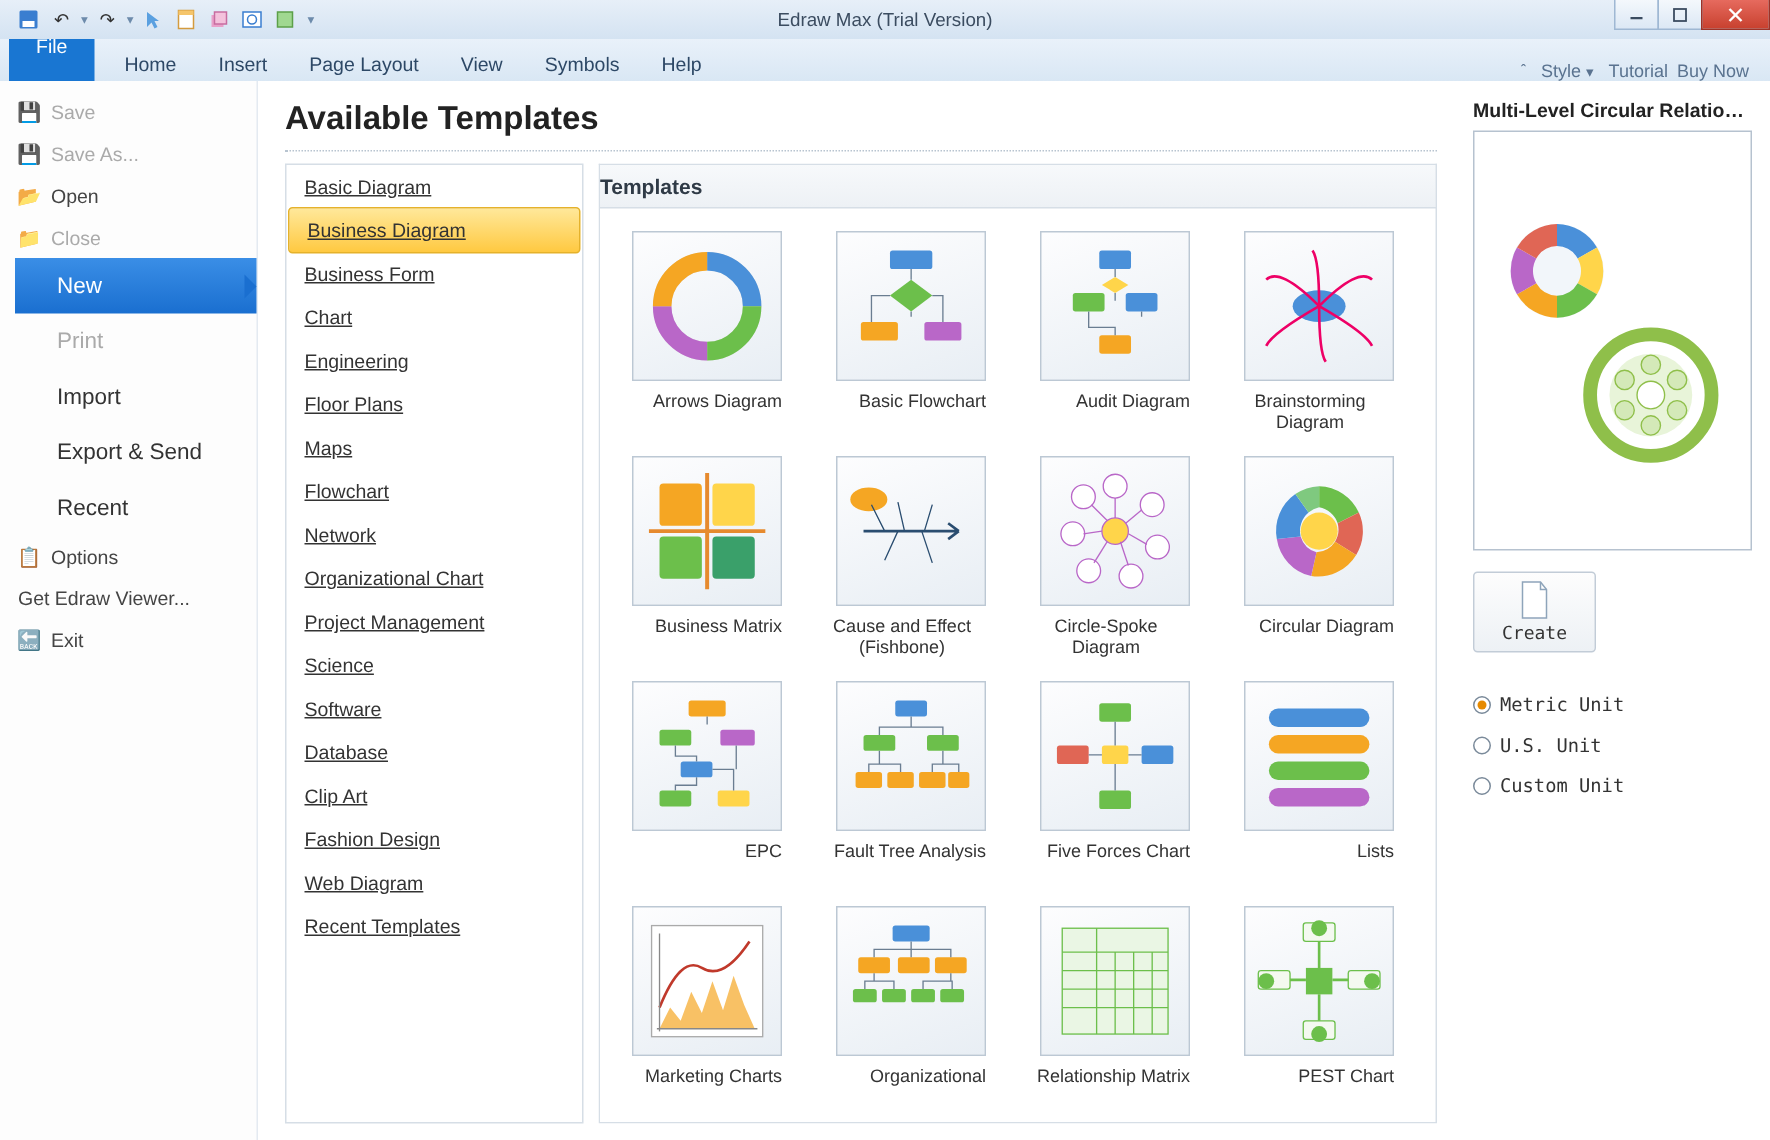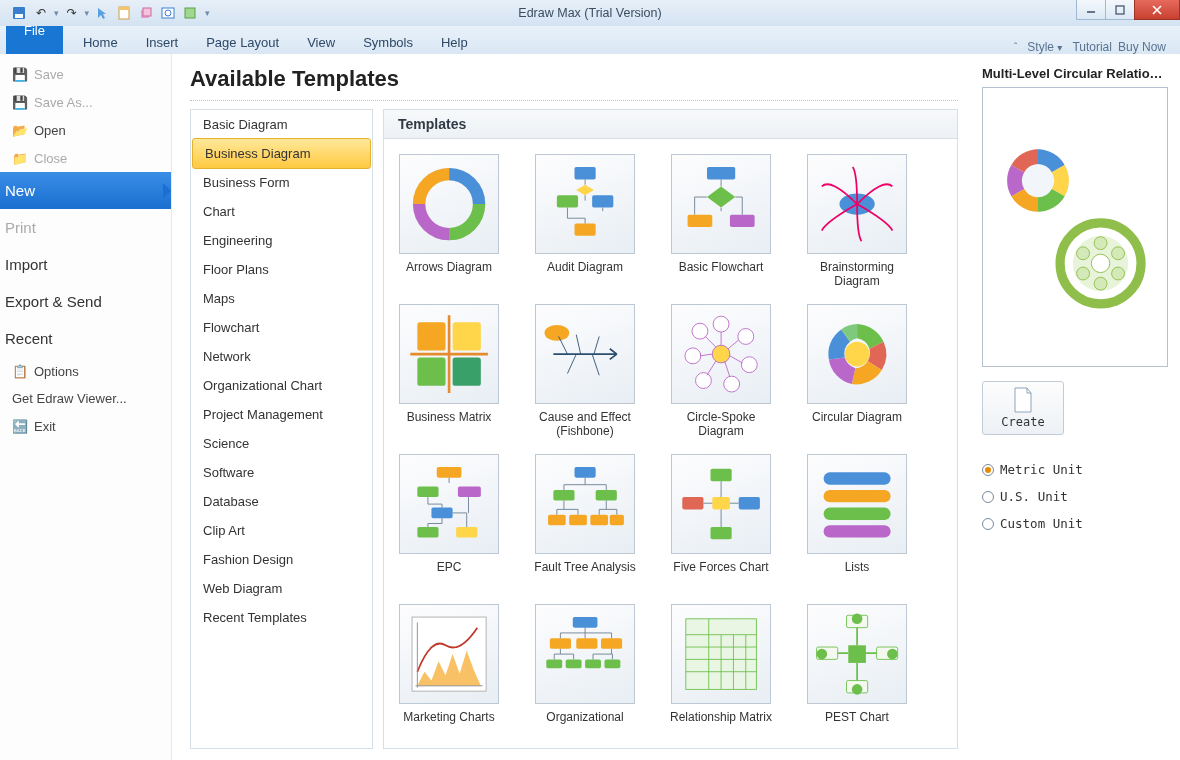--- a/index.html
+++ b/index.html
@@ -22,43 +22,43 @@
 .ribbon-right span { cursor: pointer; }
 .chevron, .style-chevron { color:#5a7390; font-size:10px; padding-right:4px; }
 
 
 .backstage { display: flex; height: 706px; background: #fff; }
 
 
 .bs-sidebar { width: 172px; background: #fdfdfd; border-right: 1px solid #e4eaf1; padding-top: 6px; }
 .bs-item { display: flex; align-items: center; gap: 6px; padding: 6px 12px; font-size: 13px; color: #444; cursor: pointer; }
 .bs-item.disabled { color: #aaa; }
-.bs-item-main { font-size: 15px; padding: 10px 5px; font-weight: 400; color:#333; }
+.bs-item-main { font-size: 15px; padding: 10px 28px; font-weight: 400; color:#333;margin-left:10px; }
 .bs-item.active { background: linear-gradient(#3a8ee6,#1a6fd0); color: #fff; position: relative; }
 .bs-item.active::after { content:""; position:absolute; right:-8px; top:50%; margin-top:-8px; border:8px solid transparent; border-left-color:#1a6fd0; }
 .bs-icon { width:16px; height:16px; display:flex; align-items:center; justify-content:center; }
 
 
 .bs-main { flex: 1; padding: 12px 14px 0 18px; overflow: hidden; display:flex; flex-direction:column; }
 .page-title { font-size: 22px; font-weight: 600; color: #222; margin-bottom: 8px; }
 .divider-dotted { border-top: 1px dotted #b8c4d0; margin-bottom: 8px; }
 
 .main-columns { display:flex; height: 640px; }
 
 
-.cat-list { width: 183px; border:1px solid #d6dee6; background:#fff; overflow:auto; }
+.cat-list { width: 199px; border:1px solid #d6dee6; background:#fff; overflow:auto;text-decoration:underline; }
 .cat-item { padding: 7px 12px; font-size: 13px; color:#333; cursor:pointer; border-bottom: none; }
 .cat-item.selected { background: linear-gradient(#ffe89a,#ffc941); border:1px solid #e5b22b; border-radius:3px; margin: -1px 1px; }
 
 
 .tpl-area { flex:1; margin-left: 10px; display:flex; flex-direction:column; overflow:hidden; }
-.tpl-header { background: linear-gradient(#f7f9fb,#edf1f5); border:1px solid #d6dee6; border-bottom:none; padding:6px 14px; font-size:14px; font-weight:600; color:#2f3a46; }
+.tpl-header { background: linear-gradient(#f7f9fb,#edf1f5); border:1px solid #d6dee6; border-bottom:none; padding:6px 0; font-size:14px; font-weight:600; color:#2f3a46; }
 .tpl-scroll { flex:1; overflow-y: scroll; border:1px solid #d6dee6; padding: 10px 4px; }
 .tpl-grid { display:flex; flex-wrap: wrap; gap: 6px 14px; }
-.tpl-card { width: 122px; display:flex; flex-direction:column; align-items:center; padding:4px; cursor:pointer; border:1px solid transparent; border-radius:2px; }
+.tpl-card { width: 122px; display:flex; flex-direction:column; align-items:flex-end; padding:4px; cursor:pointer; border:1px solid transparent; border-radius:2px; }
 .tpl-thumb { width: 100px; height: 100px; border:1px solid #bcc8d4; background: linear-gradient(160deg,#fdfdfe,#e8eef4); display:flex; align-items:center; justify-content:center; overflow:hidden; }
 .tpl-thumb svg { width:90%; height:90%; }
 .tpl-label { margin-top: 6px; font-size: 12px; text-align:center; color:#333; height: 28px; line-height: 14px; }
 
 
 .tpl-scroll::-webkit-scrollbar { width: 16px; }
 .tpl-scroll::-webkit-scrollbar-track { background:#eef2f6; border-left:1px solid #d6dee6; }
 .tpl-scroll::-webkit-scrollbar-thumb { background:#c4cfdb; border:3px solid #eef2f6; border-radius:8px; }
 
 
@@ -243,41 +243,41 @@
                     <path d="M84 50 A34 34 0 0 1 50 84" stroke="#6cbf4b" stroke-width="14" fill="none"></path>
                     <path d="M50 84 A34 34 0 0 1 16 50" stroke="#b967c8" stroke-width="14" fill="none"></path>
                     <path d="M16 50 A34 34 0 0 1 50 16" stroke="#f5a623" stroke-width="14" fill="none"></path>
                   </svg>
                 </div>
                 <div class="tpl-label">Arrows Diagram</div>
               </div>
               <div class="tpl-card">
                 <div class="tpl-thumb">
                   <svg viewBox="0 0 100 100">
+                    <rect x="34" y="8" width="32" height="14" class="sv-b" rx="2"></rect>
+                    <polygon points="50,30 66,42 50,54 34,42" class="sv-g"></polygon>
+                    <rect x="12" y="62" width="28" height="14" class="sv-o" rx="2"></rect>
+                    <rect x="60" y="62" width="28" height="14" class="sv-p" rx="2"></rect>
+                    <path d="M50 22 V30 M50 54 V58 M34 42 H20 V62 M66 42 H74 V62" stroke="#6a7d91" fill="none"></path>
+                  </svg>
+                </div>
+                <div class="tpl-label">Basic Flowchart</div>
+              </div>
+              <div class="tpl-card">
+                <div class="tpl-thumb">
+                  <svg viewBox="0 0 100 100">
                     <rect x="38" y="8" width="24" height="14" class="sv-b" rx="2"></rect>
                     <rect x="18" y="40" width="24" height="14" class="sv-g" rx="2"></rect>
                     <rect x="58" y="40" width="24" height="14" class="sv-b" rx="2"></rect>
                     <rect x="38" y="72" width="24" height="14" class="sv-o" rx="2"></rect>
                     <polygon points="50,28 60,34 50,40 40,34" class="sv-y"></polygon>
                     <path d="M50 22 V28 M50 40 V46 M30 54 V66 H50 V72 M70 54 V58" stroke="#6a7d91" fill="none"></path>
                   </svg>
                 </div>
                 <div class="tpl-label">Audit Diagram</div>
-              </div>
-              <div class="tpl-card">
-                <div class="tpl-thumb">
-                  <svg viewBox="0 0 100 100">
-                    <rect x="34" y="8" width="32" height="14" class="sv-b" rx="2"></rect>
-                    <polygon points="50,30 66,42 50,54 34,42" class="sv-g"></polygon>
-                    <rect x="12" y="62" width="28" height="14" class="sv-o" rx="2"></rect>
-                    <rect x="60" y="62" width="28" height="14" class="sv-p" rx="2"></rect>
-                    <path d="M50 22 V30 M50 54 V58 M34 42 H20 V62 M66 42 H74 V62" stroke="#6a7d91" fill="none"></path>
-                  </svg>
-                </div>
-                <div class="tpl-label">Basic Flowchart</div>
               </div>
               <div class="tpl-card">
                 <div class="tpl-thumb">
                   <svg viewBox="0 0 100 100">
                     <ellipse cx="50" cy="50" rx="20" ry="12" class="sv-b"></ellipse>
                     <path d="M50 50 Q20 20 10 30 M50 50 Q80 20 90 30 M50 50 Q15 70 10 80 M50 50 Q85 70 90 80 M50 50 Q50 15 45 8 M50 50 Q50 85 55 92" stroke="#e06" fill="none" stroke-width="2"></path>
                   </svg>
                 </div>
                 <div class="tpl-label">Brainstorming Diagram</div>
               </div>

